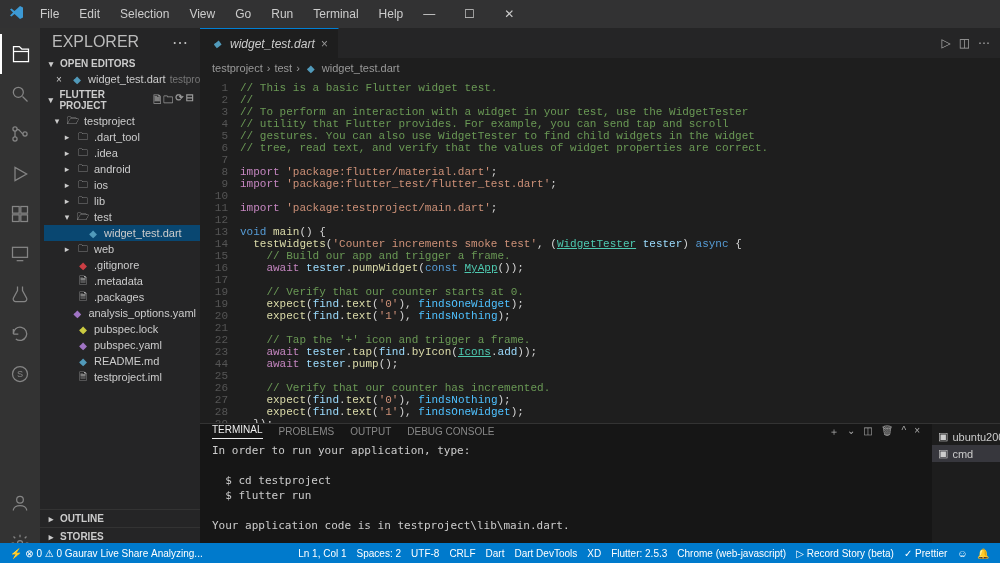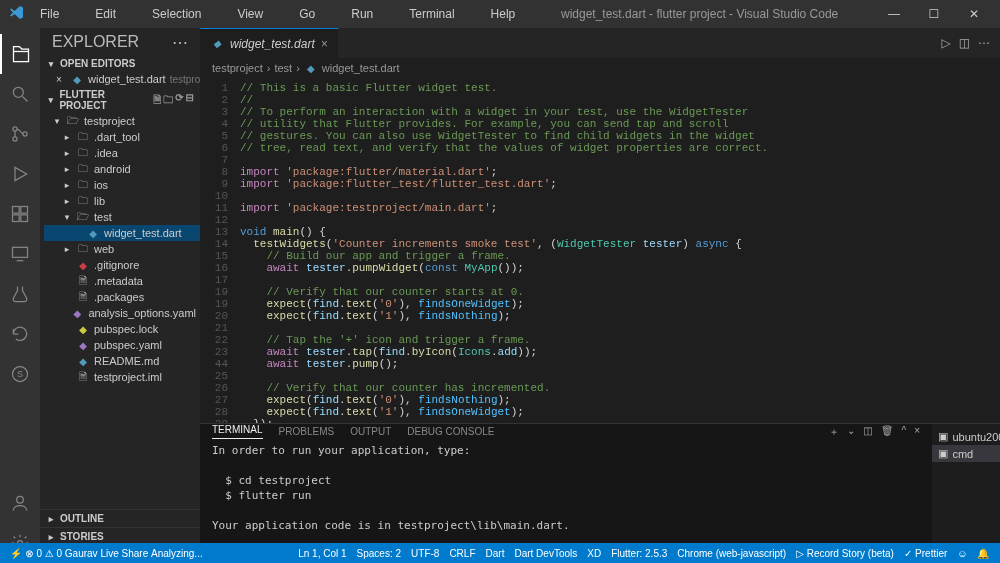--- a/index.html
+++ b/index.html
@@ -1,19 +1,19 @@
 <!DOCTYPE html>
 <html><head>
 <meta charset="utf-8">
 <style>
 * { margin: 0; padding: 0; box-sizing: border-box; }
 body { font-family: "Segoe UI", Tahoma, sans-serif; font-size: 12px; background: #1e1e1e; color: #ccc; width: 1000px; height: 563px; overflow: hidden; }
 .titlebar { height: 28px; background: #323233; display: flex; align-items: center; padding: 0 8px; color: #ccc; font-size: 12px; }
 .titlebar .vs-logo { width: 16px; height: 16px; margin-right: 8px; }
-.titlebar .menu-items { display: flex; gap: 20px; }
+.titlebar .menu-items { display: flex; gap: 4px; }
 .titlebar .menu-items span { padding: 4px 8px; cursor: pointer; }
 .titlebar .window-title { flex: 1; text-align: center; color: #999; }
 .titlebar .window-controls { display: flex; gap: 4px; }
 .titlebar .window-controls span { width: 36px; height: 28px; display: flex; align-items: center; justify-content: center; cursor: pointer; }
 .main { display: flex; height: 535px; }
 .activitybar { width: 40px; background: #333333; display: flex; flex-direction: column; align-items: center; padding-top: 6px; }
 .activitybar .ab-icon { width: 40px; height: 40px; display: flex; align-items: center; justify-content: center; color: #858585; cursor: pointer; }
 .activitybar .ab-icon.active { color: #fff; border-left: 2px solid #fff; }
 .activitybar .spacer { flex: 1; }
 .sidebar { width: 160px; background: #252526; display: flex; flex-direction: column; font-size: 11px; }
@@ -39,21 +39,21 @@
 .breadcrumb-row { height: 20px; display: flex; align-items: center; padding: 0 12px; font-size: 11px; color: #999; gap: 4px; }
 .editor { flex: 1; display: flex; overflow: hidden; font-family: Consolas, "Courier New", monospace; font-size: 11px; line-height: 12px; }
 .gutter { width: 36px; text-align: right; padding: 4px 8px 0 0; color: #555; background: #1e1e1e; }
 .gutter div { height: 12px; }
 .code { flex: 1; padding: 4px 4px 0 4px; color: #d4d4d4; white-space: pre; overflow: hidden; }
 .code-line { height: 12px; }
 .s-comment { color: #6a9955; }
 .s-keyword { color: #c586c0; }
 .s-string { color: #ce9178; }
 .s-fn { color: #dcdcaa; }
-.s-type { color: #4ec9b0; }
+.s-type { color: #4ec9b0; text-decoration: underline; }
 .s-blue { color: #569cd6; }
 .s-var { color: #9cdcfe; }
 .s-const { color: #4fc1ff; }
 .panel { height: 140px; background: #161616; border-top: 1px solid #333; display: flex; }
 .panel-main { flex: 1; display: flex; flex-direction: column; }
 .panel-tabs { height: 28px; display: flex; align-items: center; gap: 16px; padding: 0 12px; font-size: 10px; text-transform: uppercase; color: #888; }
 .panel-tabs span { cursor: pointer; }
 .panel-tabs span.active { color: #eee; border-bottom: 1px solid #eee; padding-bottom: 3px; }
 .panel-tabs .panel-actions { margin-left: auto; display: flex; gap: 8px; color: #aaa; }
 .terminal-body { flex: 1; padding: 4px 12px; font-family: Consolas, monospace; font-size: 11px; line-height: 15px; color: #ccc; white-space: pre; }
@@ -82,21 +82,20 @@
   <div class="menu-items" id="menu-bar">
       <span>File</span>
       <span>Edit</span>
       <span>Selection</span>
       <span>View</span>
       <span>Go</span>
       <span>Run</span>
       <span>Terminal</span>
       <span>Help</span>
     </div>
-  <div class="window-title">widget_test.dart - flutter project - Visual Studio Code</div>
   <div class="window-controls">
     <span>—</span>
     <span>☐</span>
     <span>✕</span>
   </div>
 </div>
 
 <div class="main">
 
   <div class="activitybar">

